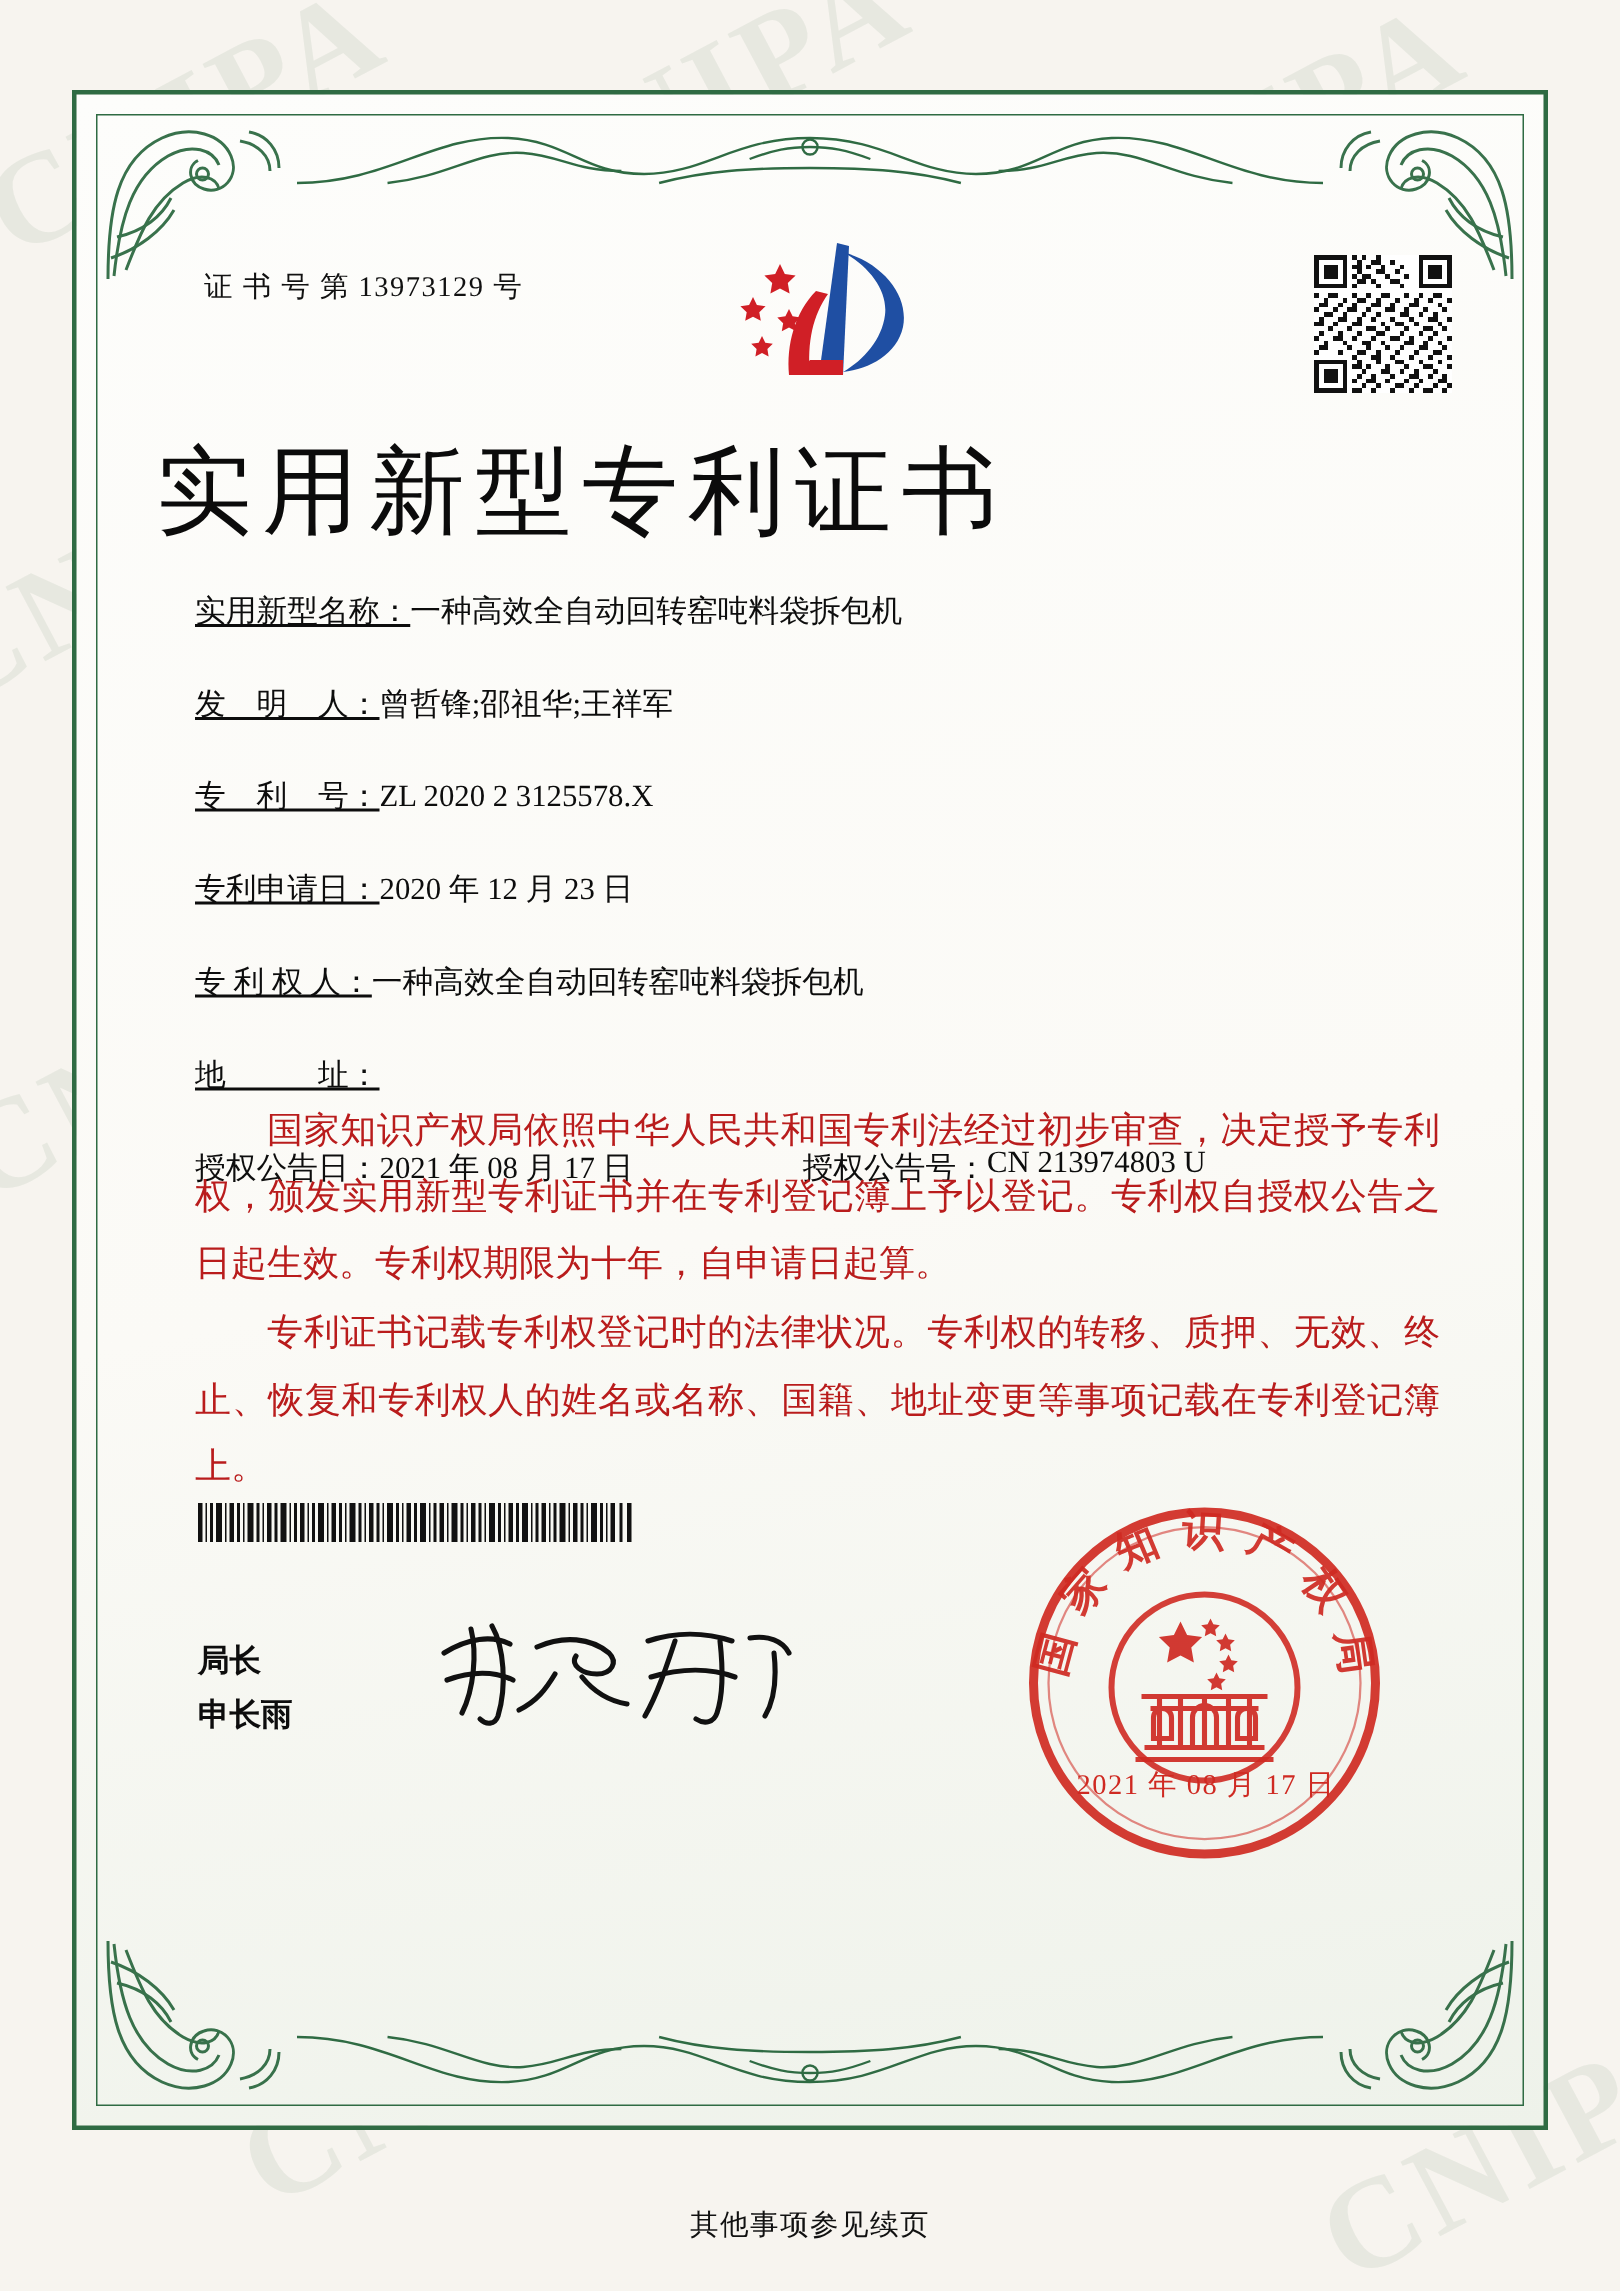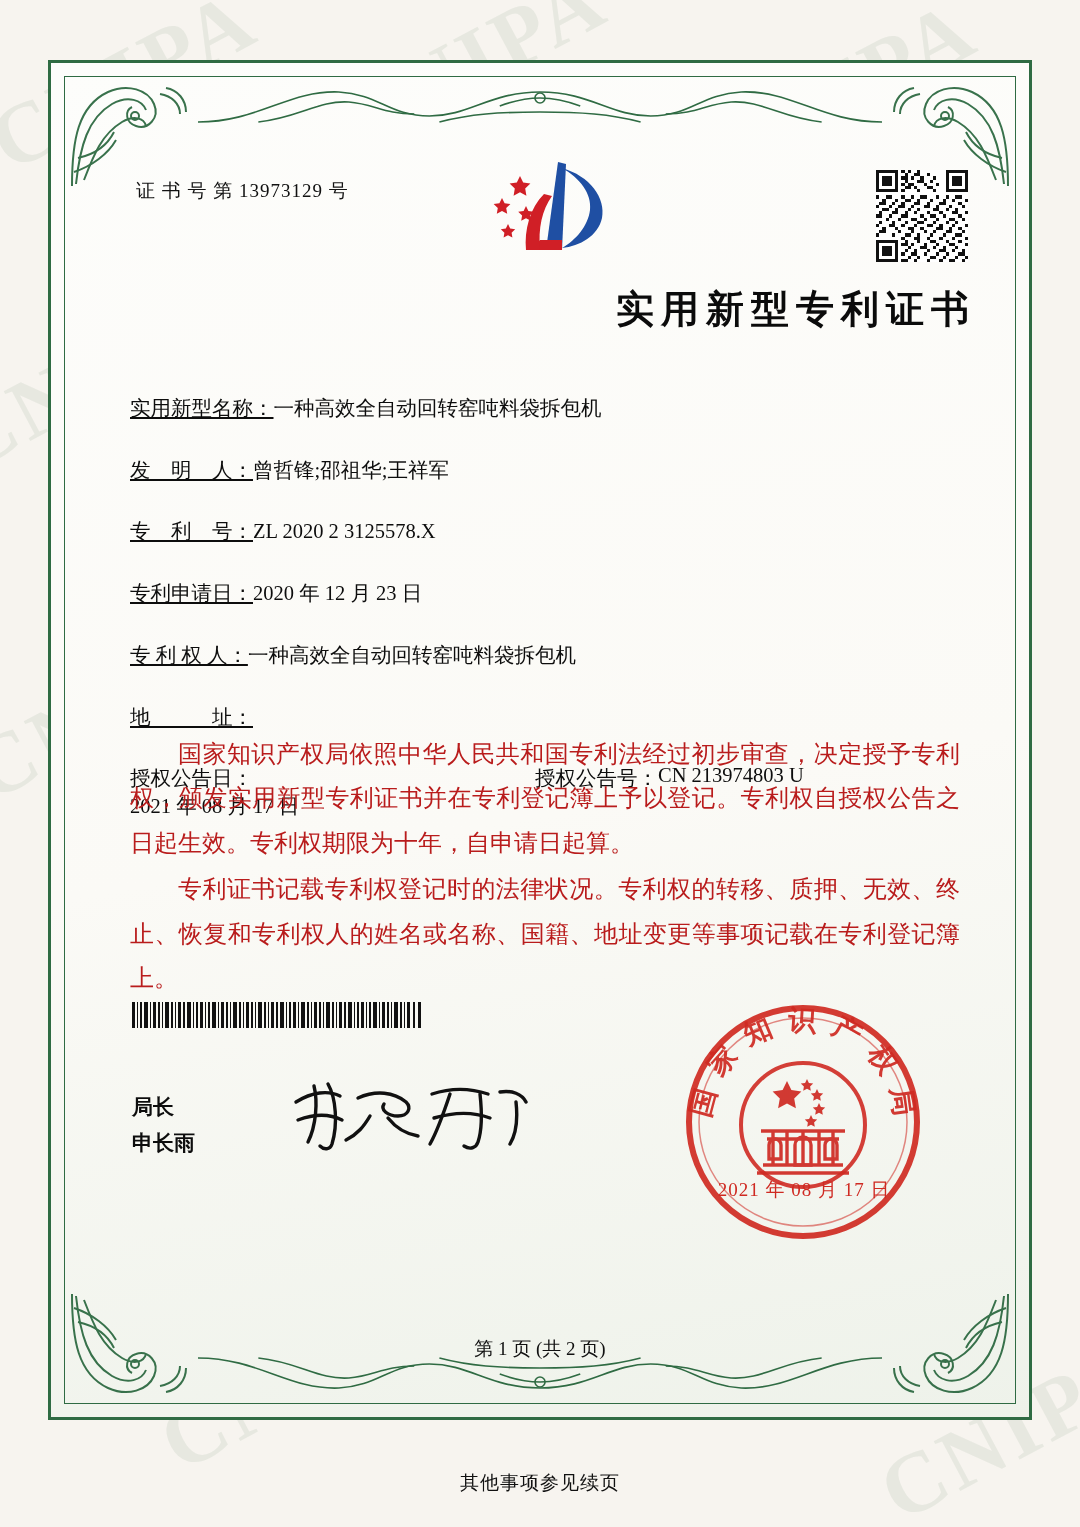--- a/index.html
+++ b/index.html
@@ -113,23 +113,23 @@
     width: 92px;
     height: 92px;
     background: #fff;
   }
   .qr svg { display: block; }
 
   .title {
     position: absolute;
     top: 172px;
     left: 0; right: 0;
-    text-align: right;
-    font-size: 38px;
-    font-weight: bold;
+    text-align: left;
+    font-size: 64px;
+    font-weight: normal;
     letter-spacing: 7px;
     color: #0b0b0b;
     font-family: "DejaVu Serif", "Liberation Serif", serif;
   }
 
   .fields {
     position: absolute;
     top: 282px;
     left: 26px;
     right: 10px;
@@ -151,21 +151,21 @@
     flex: 1 1 auto;
   }
   .field.addr .val { max-width: 560px; }
 
   .two-col {
     display: flex;
     margin-bottom: 10px;
     font-size: 20.5px;
     color: #0d0d0d;
   }
-  .two-col .left { width: 405px; display: flex; flex-direction: column; }
+  .two-col .left { width: 405px; display: flex; }
   .two-col .right { display: flex; justify-content: center; }
 
   .paras {
     position: absolute;
     top: 620px;
     left: 26px;
     right: 16px;
     font-size: 24px;
     line-height: 1.85;
     color: #b91c1c;
@@ -709,17 +709,16 @@
             <path d="M-34 20 a6 6 0 0 1 12 0 v14 h-12 Z"></path>
             <path d="M22 20 a6 6 0 0 1 12 0 v14 h-12 Z"></path>
             <path d="M-8 20 a8 8 0 0 1 16 0 v20 h-16 Z"></path>
           </g>
         </g>
         <path d="M62 168 L188 168" stroke="#cf2a22" stroke-width="0" fill="none"></path>
       </svg>
     </div>
     <div class="seal-date">2021 年 08 月 17 日</div>
 
-    <div class="page-no">第 1 页 (共 2 页)</div>
   </div>
 </div>
 
 <div class="footer-note">其他事项参见续页</div>
 
 </body></html>

